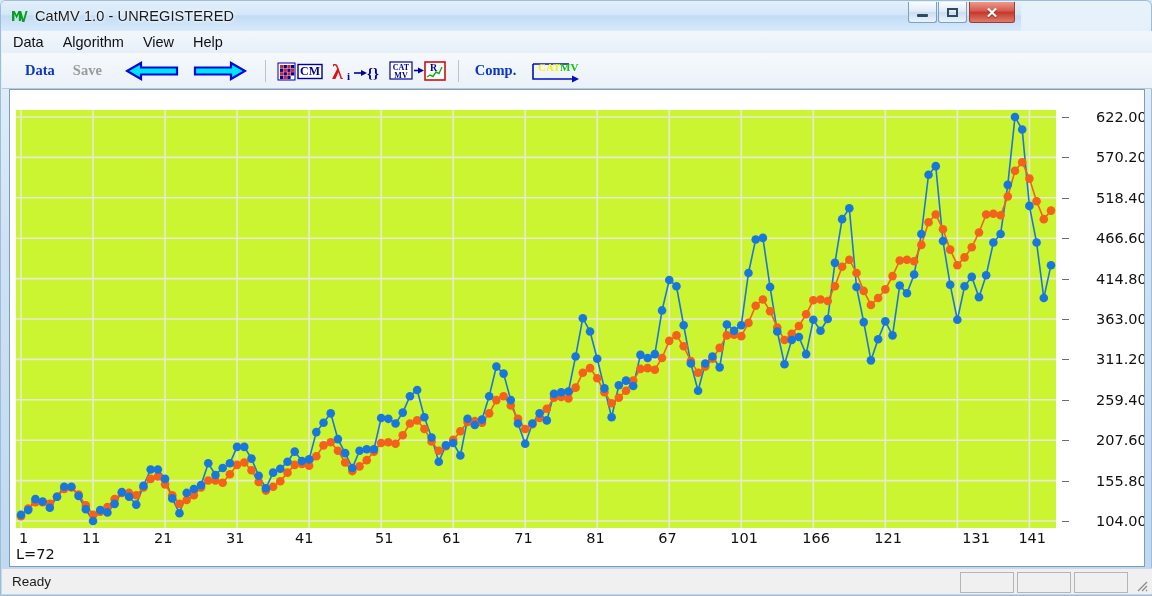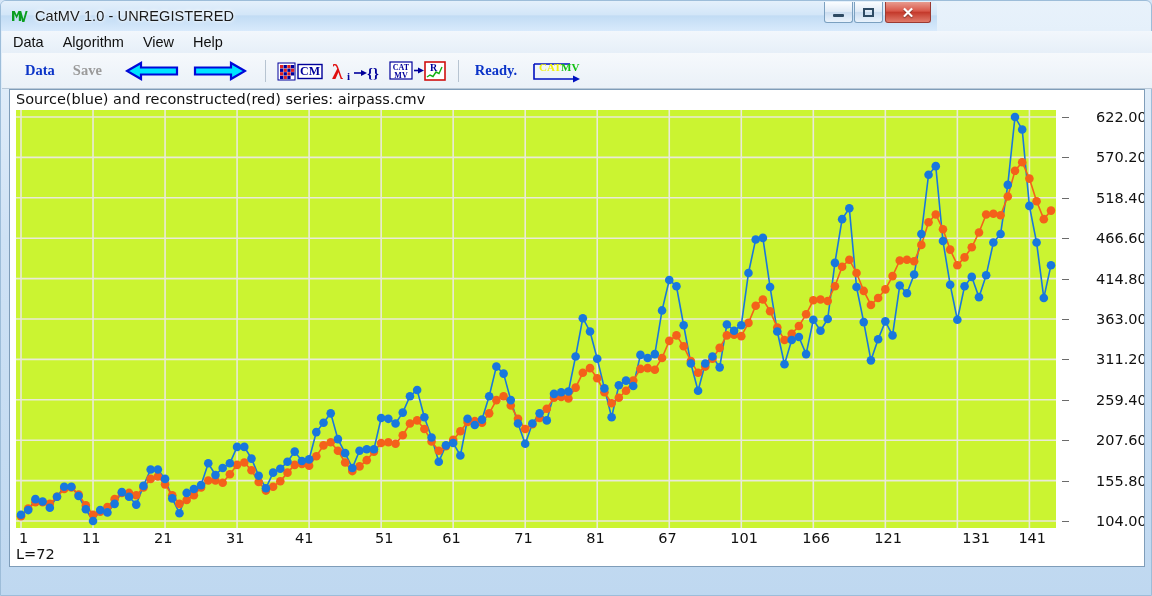--- a/index.html
+++ b/index.html
@@ -10,21 +10,21 @@
   }
   .window{
     position:absolute;left:0;top:0;width:1152px;height:596px;
     background:linear-gradient(to bottom,#e8f2fb 0%,#cfe2f5 40%,#bfd8f0 100%);
     box-sizing:border-box;
     border:1px solid #9dbdd9;
     border-radius:6px 6px 0 0;
   }
   
   .titlebar{
-    position:absolute;left:0;top:0;width:936px;height:30px;
+    position:absolute;left:0;top:0;width:1020px;height:30px;
     background:linear-gradient(to bottom,#e4f0fb 0%,#d3e6f8 45%,#c2dcf4 50%,#d8eafc 100%);
     border-radius:5px 5px 0 0;
     display:flex;align-items:center;
   }
   .app-icon{
     width:18px;height:18px;margin-left:9px;margin-right:7px;
     position:relative;flex:none;
   }
   .title-text{
     font-size:14.5px;color:#1b1b1b;letter-spacing:.1px;
@@ -213,35 +213,34 @@
         <path d="M25 11.5 L31 11.5" stroke="#00009b" stroke-width="1.6"></path>
         <polygon points="35,11.5 29,8.5 29,14.5" fill="#00009b"></polygon>
         <rect x="36" y="3" width="20" height="18" fill="#fff" stroke="#d01010" stroke-width="1.6"></rect>
         <text x="41" y="12" font-family="'Liberation Serif',serif" font-size="10" font-weight="bold" fill="#00009b">R</text>
         <polyline points="38,18 41,16 44,17.5 47,13 50,14.5 53,8" fill="none" stroke="#12b012" stroke-width="1.4"></polyline>
       </svg>
     </div>
 
     <div class="tb-sep"></div>
 
-    <div class="tb-text">Ready.</div>
+    <div class="tb-text">Comp.</div>
 
     <div class="tb-icon">
       <svg width="52" height="24" viewBox="0 0 52 24">
         <path d="M4 5 L4 20 L48 20" fill="none" stroke="#0010c0" stroke-width="1.6"></path>
         <path d="M4 5 L40 5" fill="none" stroke="#0010c0" stroke-width="1.6"></path>
         <polygon points="50,20 43,16.5 43,23.5" fill="#0010c0"></polygon>
         <text x="9" y="12" font-family="'Liberation Serif',serif" font-size="11" font-weight="bold" fill="#f2f20a">CAT</text>
         <text x="31" y="12" font-family="'Liberation Serif',serif" font-size="11" font-weight="bold" fill="#12c012">MV</text>
       </svg>
     </div>
   </div>
 
   <div class="client">
-    <div class="chart-title">Source(blue) and reconstructed(red) series: airpass.cmv</div>
 
     <div class="plot-wrap">
       <svg class="plot" id="plot-svg" width="1040" height="418" viewBox="0 0 1040 418">
           <rect x="0" y="0" width="1040" height="418" fill="#cbf431"></rect>
           <line x1="0" y1="7" x2="1040" y2="7" stroke="#e9e9d8" stroke-width="1.6"></line>
           <line x1="0" y1="47.39999999999992" x2="1040" y2="47.39999999999992" stroke="#e9e9d8" stroke-width="1.6"></line>
           <line x1="0" y1="87.80000000000001" x2="1040" y2="87.80000000000001" stroke="#e9e9d8" stroke-width="1.6"></line>
           <line x1="0" y1="128.2" x2="1040" y2="128.2" stroke="#e9e9d8" stroke-width="1.6"></line>
           <line x1="0" y1="168.60000000000002" x2="1040" y2="168.60000000000002" stroke="#e9e9d8" stroke-width="1.6"></line>
           <line x1="0" y1="209" x2="1040" y2="209" stroke="#e9e9d8" stroke-width="1.6"></line>
@@ -597,14 +596,29 @@
         <div class="xlabel" style="left: 786.308px;">166</div>
         <div class="xlabel" style="left: 858.336px;">121</div>
         <div class="xlabel" style="left: 930.364px; margin-left: 16px;">131</div>
         <div class="xlabel" style="left: 1002.39px;">141</div>
       </div>
 
     <div class="footline f1">L=72</div>
     <div class="footline f2">Methods:   CM – SVD,   Reconstruction – PC</div>
   </div>
 
+  <div class="status">
+    <div class="status-text">Ready</div>
+    <div class="status-panes">
+      <div class="pane"></div>
+      <div class="pane"></div>
+      <div class="pane"></div>
+    </div>
+    <svg class="grip" viewBox="0 0 14 14">
+      <g stroke="#8a8a8a" stroke-width="1.2">
+        <line x1="13" y1="4" x2="4" y2="13"></line>
+        <line x1="13" y1="8" x2="8" y2="13"></line>
+        <line x1="13" y1="12" x2="12" y2="13"></line>
+      </g>
+    </svg>
+  </div>
 
 </div>
 
 </body></html>

